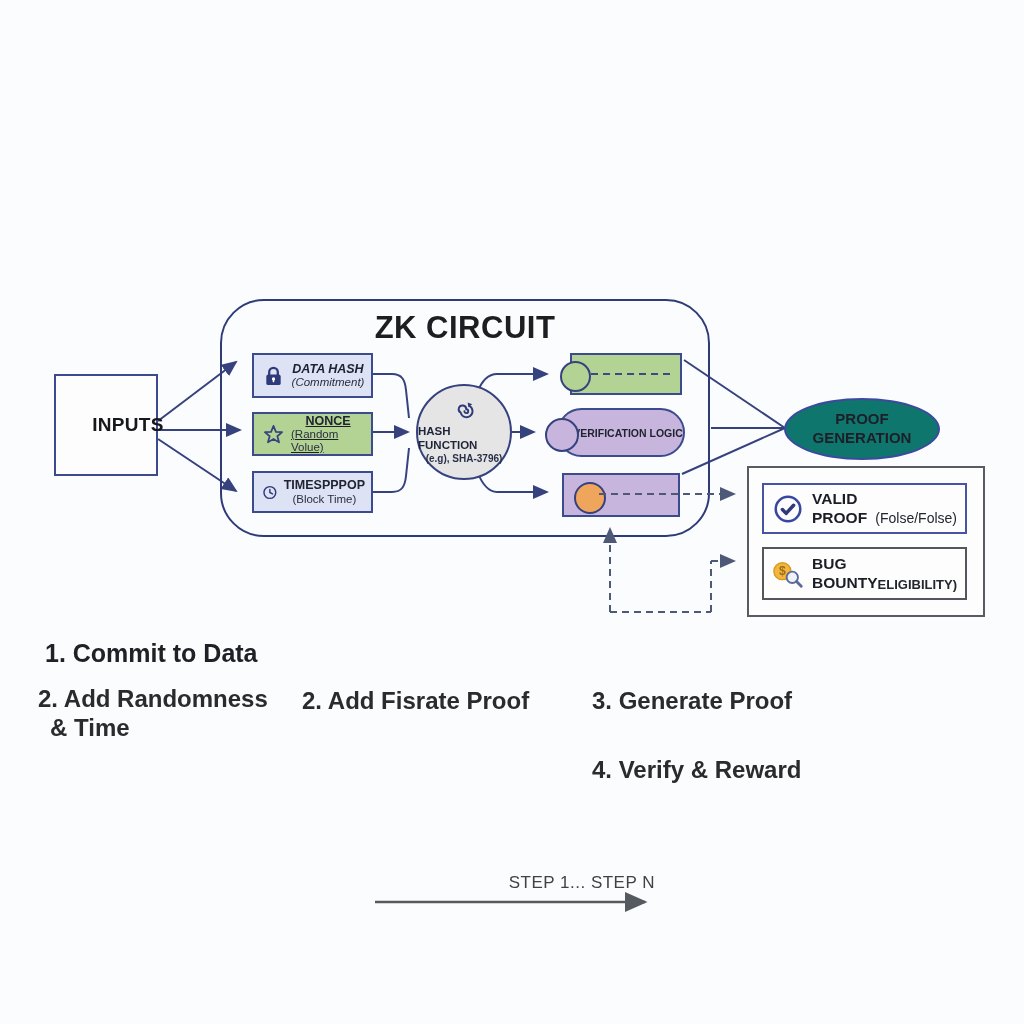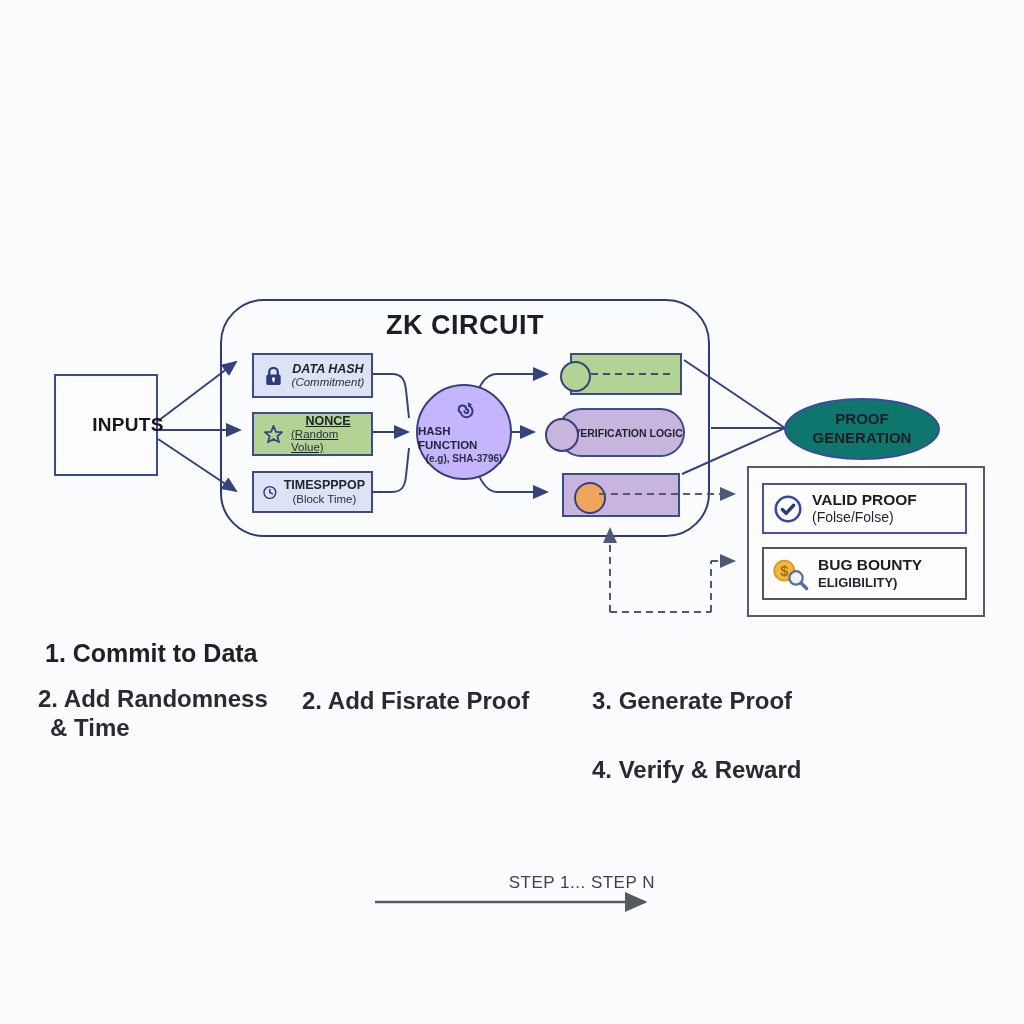--- a/index.html
+++ b/index.html
@@ -14,35 +14,35 @@
   #layer-under{z-index:1;}
   #layer-over{z-index:3;}
   .node{position:absolute;z-index:2;box-sizing:border-box;}
 
   
   .inputs-box{left:54px;top:374px;width:104px;height:102px;background:#fdfdfe;border:2.5px solid #3c4a8e;
     display:flex;align-items:center;justify-content:center;font-weight:800;font-size:19px;color:#17181c;letter-spacing:.3px;padding-left:44px;}
 
   
   .circuit{left:220px;top:299px;width:490px;height:238px;border:2.5px solid #2e3b77;border-radius:44px;background:transparent;}
-  .circuit-title{position:absolute;left:0;right:0;top:9px;text-align:center;font-size:27px;font-weight:800;color:#1d1e22;letter-spacing:.5px;}
+  .circuit-title{position:absolute;left:0;right:0;top:9px;text-align:center;font-size:31px;font-weight:800;color:#1d1e22;letter-spacing:.5px;}
 
   
   .chip{display:flex;align-items:center;gap:6px;padding:3px 6px 3px 8px;border:2px solid #3c4a8e;}
   .chip-lav{background:#dde2f4;}
   .chip-green{background:#b3d394;text-decoration:underline;}
   .chip-text{flex:1;display:flex;flex-direction:column;align-items:center;line-height:1.15;}
   .chip-title{font-weight:800;font-size:12.5px;color:#202332;}
   .chip-sub{font-size:11.5px;color:#2a2e40;}
   .chip1{left:252px;top:353px;width:121px;height:45px;font-style:italic;}
   .chip2{left:252px;top:412px;width:121px;height:44px;}
   .chip3{left:252px;top:471px;width:121px;height:42px;}
 
   
-  .hash-circle{left:416px;top:384px;width:96px;height:96px;border-radius:50%;background:#c4b5fd;border:2.5px solid #36427e;
+  .hash-circle{left:416px;top:384px;width:96px;height:96px;border-radius:50%;background:#e5e5e5;border:2.5px solid #36427e;
     display:flex;flex-direction:column;align-items:center;justify-content:center;line-height:1.2;}
   .hash-title{font-weight:800;font-size:11.5px;color:#1f2538;margin-top:2px;}
   .hash-sub{font-weight:600;font-size:10px;color:#2a3048;}
 
   
   .res-green{left:570px;top:353px;width:112px;height:42px;background:#b3d394;border:2px solid #3c4a8e;}
   .res-pill{left:557px;top:408px;width:128px;height:49px;background:#c7b5de;border:2px solid #3c4a8e;border-radius:25px;
     display:flex;align-items:center;justify-content:center;}
   .pill-label{font-weight:800;font-size:10.5px;color:#20242f;padding-left:14px;}
   .res-purple{left:562px;top:473px;width:118px;height:44px;background:#c7b5de;border:2px solid #3c4a8e;}
@@ -53,21 +53,21 @@
 
   
   .ellipse{left:784px;top:398px;width:156px;height:62px;border-radius:50%;background:#0f766e;border:2.5px solid #3b4a9e;
     display:flex;align-items:center;justify-content:center;text-align:center;font-weight:800;font-size:15px;color:#1d1f28;line-height:1.25;padding:0 18px;}
 
   
   .results-outer{left:747px;top:466px;width:238px;height:151px;background:#fdfdfe;border:2px solid#575b63;}
   .result-card{position:absolute;display:flex;align-items:center;gap:8px;background:#fdfdfe;padding:0 8px;}
   .valid-proof{left:762px;top:483px;width:205px;height:51px;border:2.5px solid #4754a4;}
   .bug-bounty{left:762px;top:547px;width:205px;height:53px;border:2px solid #53565c;}
-  .card-text{flex:1;display:flex;flex-direction:column;align-items:flex-start;line-height:1.2;}
+  .card-text{flex:1;display:flex;flex-direction:row;align-items:flex-end;line-height:1.2;}
   .card-title{font-weight:800;font-size:15.5px;color:#1b1d24;}
   .card-sub{font-size:14px;color:#23262e;}
   .bug-bounty .card-sub{font-weight:800;font-size:13px;}
 
   
   .step{position:absolute;z-index:2;font-weight:700;color:#2a2b2f;font-size:24px;line-height:1.22;}
   .step1{left:45px;top:638px;font-size:25px;color:#202126;}
   .step2a{left:38px;top:684px;}
   .step2a .line2{padding-left:12px;display:block;}
   .step2b{left:302px;top:686px;}

